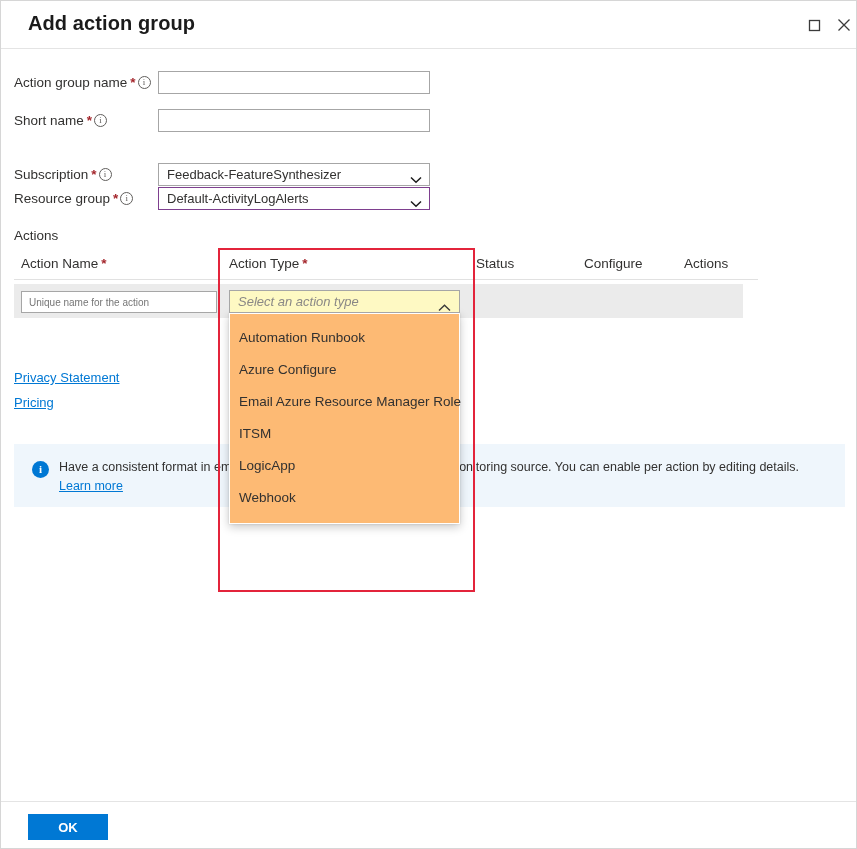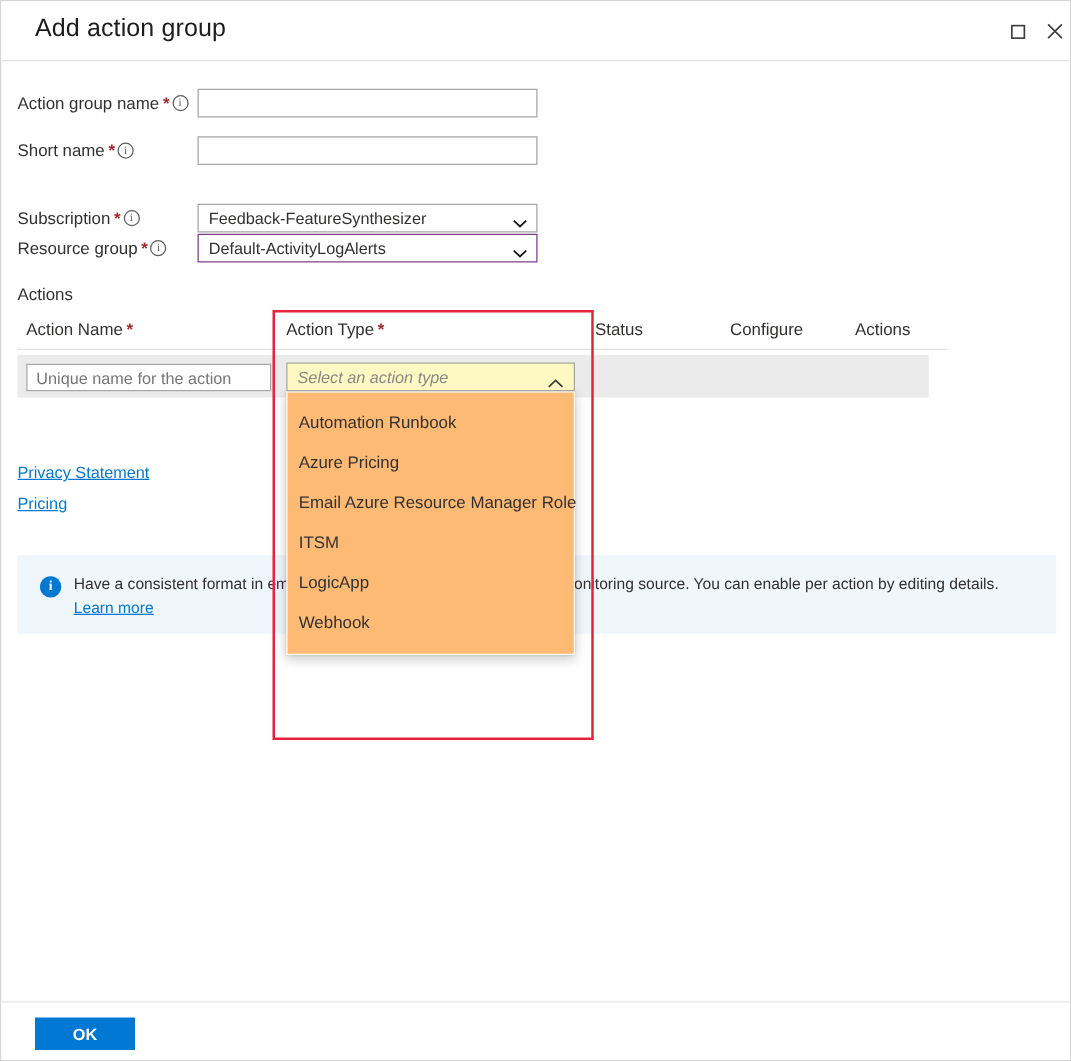--- a/index.html
+++ b/index.html
@@ -23,21 +23,21 @@
     left: 0; top: 0;
     width: 857px; height: 48px;
     border-bottom: 1px solid #e4e4e4;
     background: #ffffff;
   }
   .title-text {
     position: absolute;
     left: 27px; top: 11px;
     font-size: 20px;
     color: #1b1b1b;
-    font-weight: 400;
+    font-weight: 700;
     letter-spacing: .1px;
   }
   .win-btn {
     position: absolute;
     top: 9px;
     width: 30px; height: 30px;
     cursor: pointer;
     display: flex; align-items: center; justify-content: center;
   }
   .win-btn svg { display: block; }
@@ -135,21 +135,21 @@
     width: 729px; height: 34px;
     background: #ebebeb;
   }
   .row-input {
     position: absolute;
     left: 20px; top: 290px;
     width: 196px; height: 22px;
     border: 1px solid #a6a6a6;
     background: #ffffff;
     font-family: "Liberation Sans", sans-serif;
-    font-size: 13px;
+    font-size: 10px;
     color: #323130;
     padding: 0 7px;
     outline: none;
   }
   .row-input::placeholder { color: #767676; }
 
   
   .combo-field {
     position: absolute;
     left: 228px; top: 289px;
@@ -355,21 +355,21 @@
     <span class="ph">Select an action type</span>
     <span class="chev-up">
       <svg width="13" height="8" viewBox="0 0 13 8">
           <path d="M1 6.5 L6.5 1.3 L12 6.5" stroke="#3b3b3b" stroke-width="1.4" fill="none"></path>
         </svg>
     </span>
   </div>
 
   <div class="combo-list">
     <div class="combo-item">Automation Runbook</div>
-    <div class="combo-item">Azure Pricing</div>
+    <div class="combo-item">Azure Configure</div>
     <div class="combo-item">Email Azure Resource Manager Role</div>
     <div class="combo-item">ITSM</div>
     <div class="combo-item">LogicApp</div>
     <div class="combo-item">Webhook</div>
   </div>
 
   <div class="highlight-box"></div>
 
   <div class="link" id="link-privacy">Privacy Statement</div>
   <div class="link" id="link-pricing">Pricing</div>

